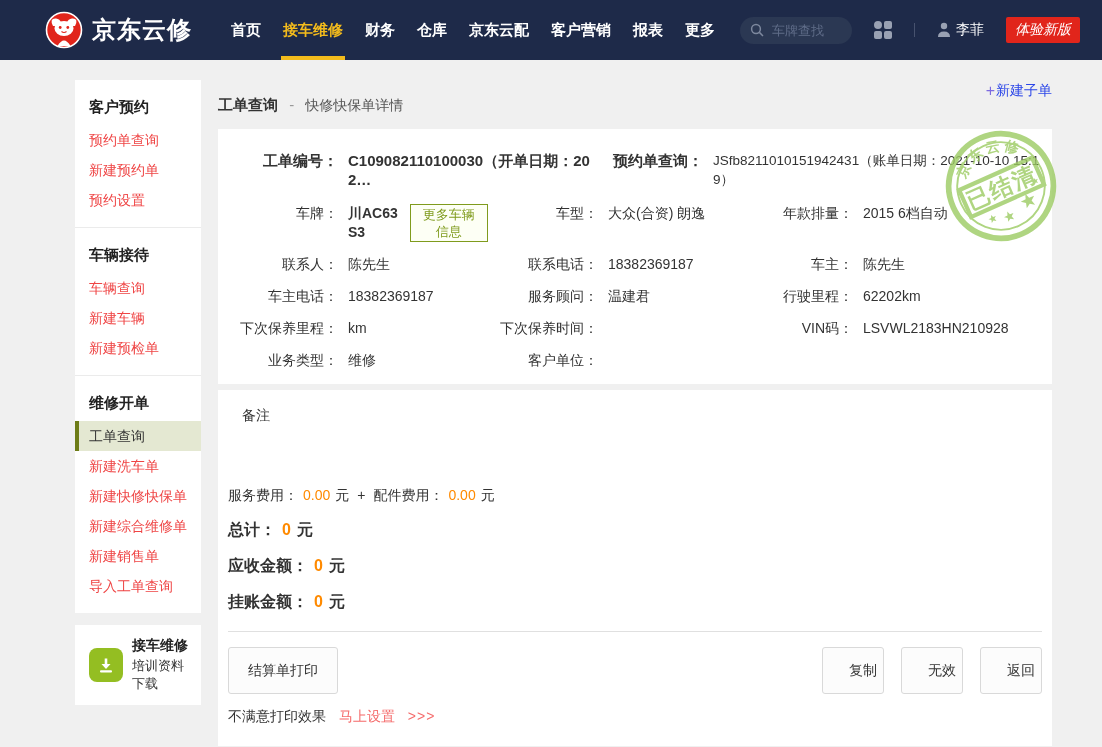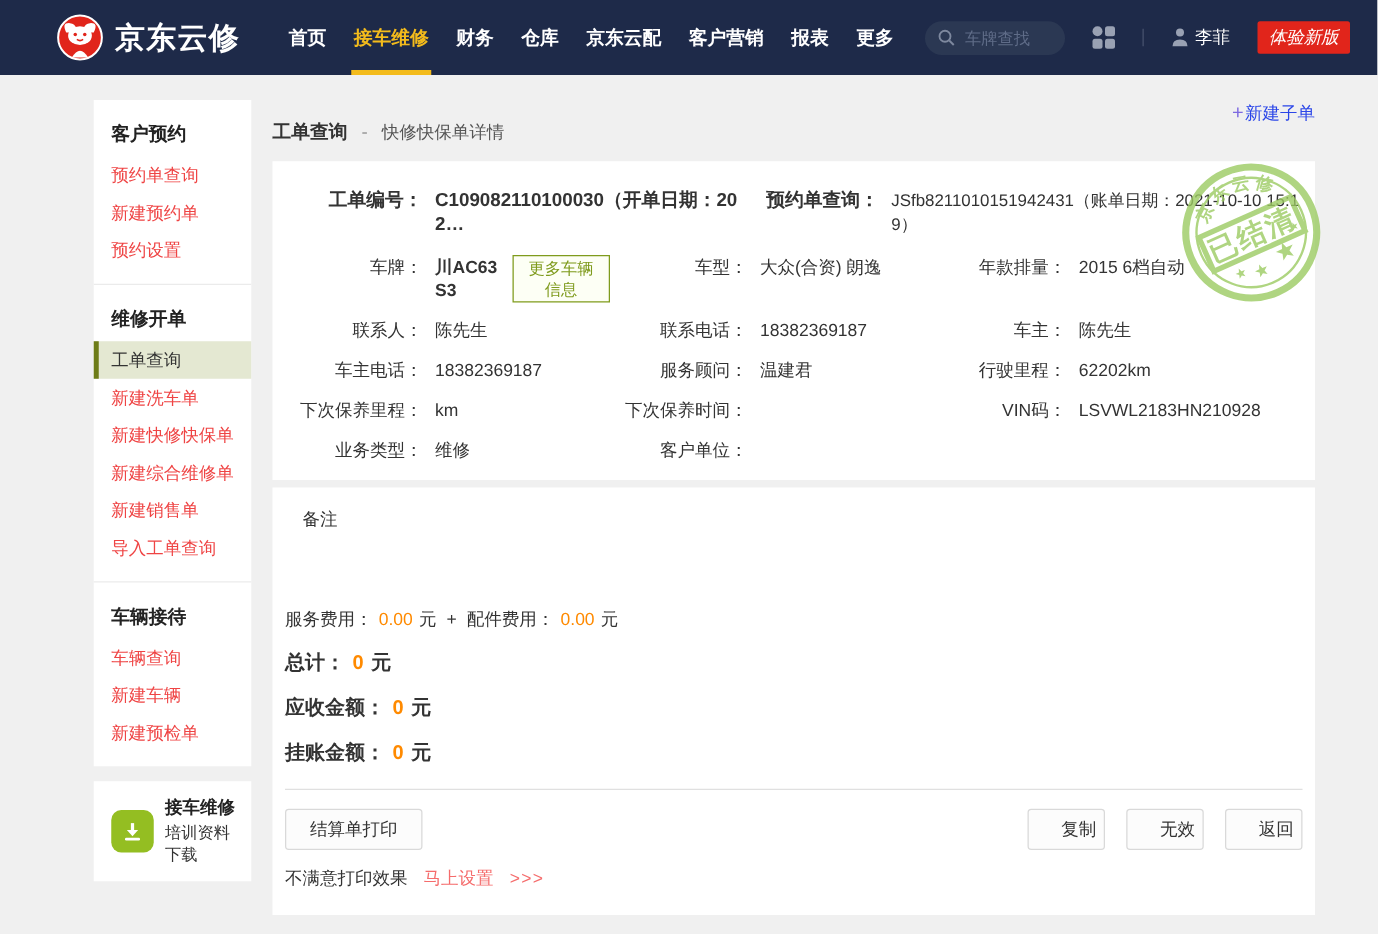--- a/index.html
+++ b/index.html
@@ -100,21 +100,21 @@
   .remark-label { width:56px; color:#333; flex-shrink:0; }
   .fee-row { margin-top:62px; color:#333; }
   .money { color:#ff8a00; }
   .fee-row .money { margin:0 5px; }
   .fee-row .plus { margin:0 8px; }
   .total-line { margin-top:15px; font-weight:bold; font-size:16px; }
   .total-line .money { margin:0 6px; }
   .sum-divider { border-top:1px solid #e0e0e0; margin-top:18px; }
   .btn-row { display:flex; justify-content:space-between; align-items:center; margin-top:15px; }
   .btn {
-    border:1px solid #d9d9d9; background:#fcfcfc; height:33px; font-size:14px; color:#333;
+    border:1px solid #d9d9d9; background:#fcfcfc; height:47px; font-size:14px; color:#333;
     border-radius:3px; cursor:pointer; font-family:inherit;
   }
   .print-btn { padding:0 19px; }
   .right-btns { display:flex; gap:17px; }
   .right-btns .btn { width:62px;text-align:right; }
   .tip-row { margin-top:14px; font-size:14px; color:#333; }
   .tip-link { color:#f56c6c; margin-left:9px; cursor:pointer; }
   .tip-arrows { color:#f56c6c; margin-left:9px; letter-spacing:1px; cursor:pointer; }
 </style>
 </head>
@@ -180,33 +180,33 @@
 
   <aside class="sidebar">
     <div class="side-card">
       <div class="side-section">
         <div class="side-title">客户预约</div>
         <div class="side-item">预约单查询</div>
         <div class="side-item">新建预约单</div>
         <div class="side-item">预约设置</div>
       </div>
       <div class="side-section">
+        <div class="side-title">车辆接待</div>
+        <div class="side-item">车辆查询</div>
+        <div class="side-item">新建车辆</div>
+        <div class="side-item">新建预检单</div>
+      </div>
+      <div class="side-section">
         <div class="side-title">维修开单</div>
         <div class="side-item active">工单查询</div>
         <div class="side-item">新建洗车单</div>
         <div class="side-item">新建快修快保单</div>
         <div class="side-item">新建综合维修单</div>
         <div class="side-item">新建销售单</div>
         <div class="side-item">导入工单查询</div>
-      </div>
-      <div class="side-section">
-        <div class="side-title">车辆接待</div>
-        <div class="side-item">车辆查询</div>
-        <div class="side-item">新建车辆</div>
-        <div class="side-item">新建预检单</div>
       </div>
     </div>
     <div class="download-card">
       <span class="dl-icon">
         <svg width="18" height="18" viewBox="0 0 18 18" fill="#fff">
           <rect x="7.7" y="2.5" width="2.6" height="5.5"></rect>
           <path d="M4.5 8 L13.5 8 L9 13 Z"></path>
           <rect x="3" y="14.2" width="12" height="2.2" rx="1"></rect>
         </svg>
       </span>

